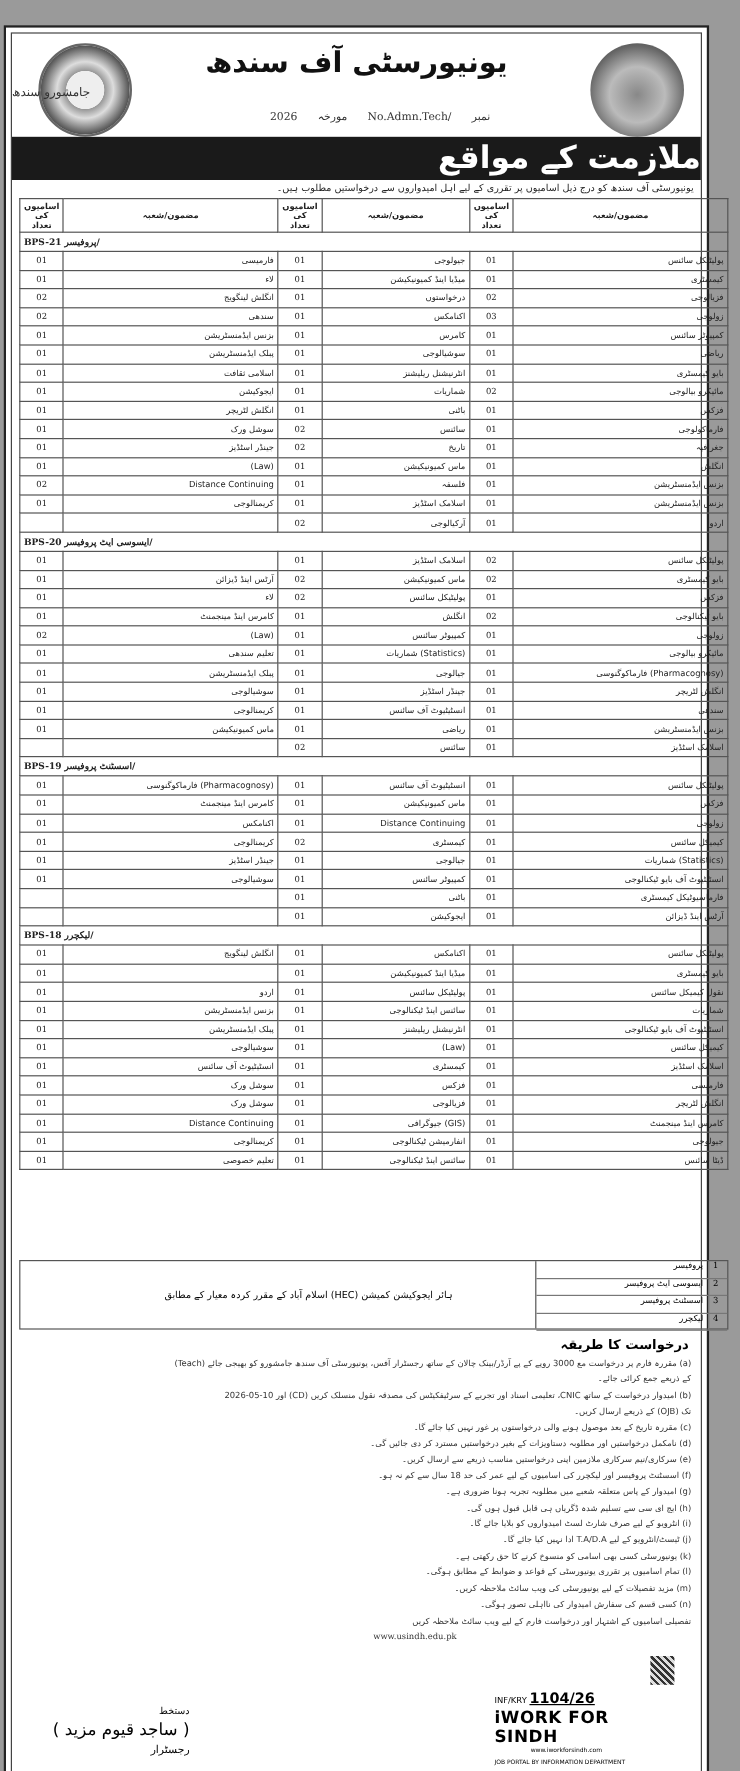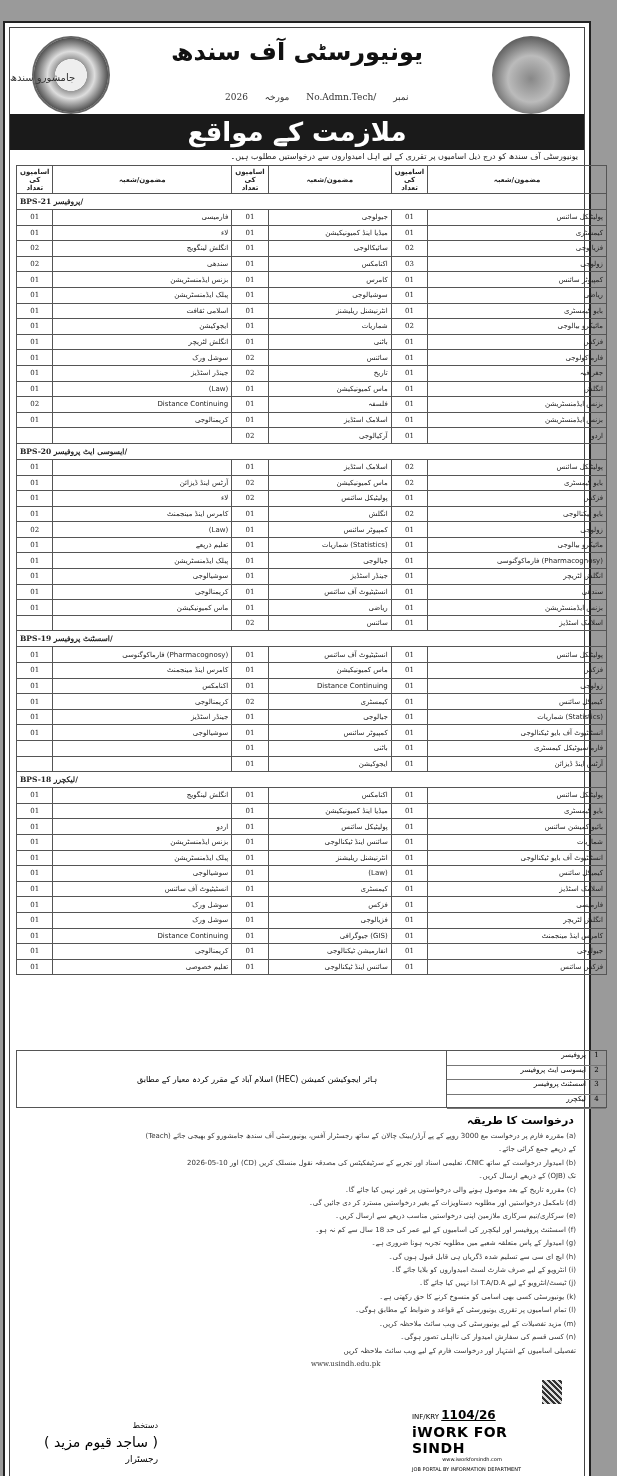--- a/index.html
+++ b/index.html
@@ -7,21 +7,21 @@
   .page { position: absolute; left: 3px; top: 21px; width: 588px; height: 1470px; background: #fff; border: 2px solid #222; }
   .inner { position: absolute; left: 4px; top: 4px; right: 4px; bottom: 4px; border: 1px solid #444; }
   .header { position: relative; height: 86px; }
   .logo { position: absolute; top: 8px; width: 78px; height: 78px; border-radius: 50%; }
   .logo-left { left: 22px; background: radial-gradient(circle, #eee 30%, #999 31%, #ddd 45%, #555 70%, #eee 72%); border: 2px solid #666; }
   .logo-right { right: 14px; background: radial-gradient(circle at 50% 55%, #888 0%, #bbb 40%, #666 70%, #333 100%); }
   .uni-title { position: absolute; top: 10px; left: 0; right: 0; text-align: center; font-size: 24px; font-weight: bold; direction: rtl; color: #111; }
   .uni-sub { position: absolute; top: 44px; left: 0; right: 0; text-align: left; font-size: 10px; direction: rtl; color: #333; }
   .ref-line { position: absolute; top: 64px; left: 215px; font-size: 9px; color: #333; font-family: "DejaVu Serif", serif; }
   .ref-line span { margin-right: 14px; }
-  .banner { position: absolute; top: 86px; left: 0; right: 0; height: 36px; background: #1a1a1a; color: #fff; text-align: center; font-size: 26px; font-weight: bold; line-height: 36px; direction: rtl; }
+  .banner { position: absolute; top: 86px; left: 0; right: 0; height: 36px; background: #1a1a1a; color: #fff; text-align: right; font-size: 26px; font-weight: bold; line-height: 36px; direction: rtl; }
   .intro { position: absolute; top: 124px; left: 6px; right: 6px; font-size: 8px; direction: rtl; color: #222; }
   table.jobs { position: absolute; top: 137px; left: 6px; width: 591px; border-collapse: collapse; font-size: 7px; }
   table.jobs td, table.jobs th { border: 1px solid #555; height: 15.6px; padding: 0 3px; color: #222; }
   table.jobs th { height: 28px; font-weight: bold; font-size: 7px; direction: rtl; }
   td.num { width: 34px; text-align: center; font-family: "DejaVu Serif", serif; }
   td.des { direction: rtl; text-align: right; }
   tr.sec td { font-weight: bold; font-family: "DejaVu Serif", serif; font-size: 7.5px; height: 16px; }
   .legend-block { position: absolute; top: 1022px; left: 6px; width: 591px; height: 58px; border: 1px solid #555; }
   .legend-note { position: absolute; left: 120px; top: 24px; font-size: 8px; direction: rtl; }
   .legend-list { position: absolute; right: 0; top: 0; width: 160px; border-left: 1px solid #555; height: 100%; }
@@ -94,21 +94,21 @@
             <td class="des">لاء</td>
             <td class="num">01</td>
             <td class="des">میڈیا اینڈ کمیونیکیشن</td>
             <td class="num">01</td>
             <td class="des">کیمسٹری</td>
           </tr>
           <tr>
             <td class="num">02</td>
             <td class="des">انگلش لینگویج</td>
             <td class="num">01</td>
-            <td class="des">سائیکالوجی</td>
+            <td class="des">درخواستوں</td>
             <td class="num">02</td>
             <td class="des">فزیالوجی</td>
           </tr>
           <tr>
             <td class="num">02</td>
             <td class="des">سندھی</td>
             <td class="num">01</td>
             <td class="des">اکنامکس</td>
             <td class="num">03</td>
             <td class="des">زولوجی</td>
@@ -239,21 +239,21 @@
           <tr>
             <td class="num">02</td>
             <td class="des">(Law)</td>
             <td class="num">01</td>
             <td class="des">کمپیوٹر سائنس</td>
             <td class="num">01</td>
             <td class="des">زولوجی</td>
           </tr>
           <tr>
             <td class="num">01</td>
-            <td class="des">تعلیم ذریعے</td>
+            <td class="des">تعلیم سندھی</td>
             <td class="num">01</td>
             <td class="des">(Statistics) شماریات</td>
             <td class="num">01</td>
             <td class="des">مائیکرو بیالوجی</td>
           </tr>
           <tr>
             <td class="num">01</td>
             <td class="des">پبلک ایڈمنسٹریشن</td>
             <td class="num">01</td>
             <td class="des">جیالوجی</td>
@@ -377,21 +377,21 @@
             <td class="des">میڈیا اینڈ کمیونیکیشن</td>
             <td class="num">01</td>
             <td class="des">بایو کیمسٹری</td>
           </tr>
           <tr>
             <td class="num">01</td>
             <td class="des">اردو</td>
             <td class="num">01</td>
             <td class="des">پولیٹیکل سائنس</td>
             <td class="num">01</td>
-            <td class="des">بائیو کمیشن سائنس</td>
+            <td class="des">نقول کیمیکل سائنس</td>
           </tr>
           <tr>
             <td class="num">01</td>
             <td class="des">بزنس ایڈمنسٹریشن</td>
             <td class="num">01</td>
             <td class="des">سائنس اینڈ ٹیکنالوجی</td>
             <td class="num">01</td>
             <td class="des">شماریات</td>
           </tr>
           <tr>
@@ -449,21 +449,21 @@
             <td class="des">انفارمیشن ٹیکنالوجی</td>
             <td class="num">01</td>
             <td class="des">جیولوجی</td>
           </tr>
           <tr>
             <td class="num">01</td>
             <td class="des">تعلیم خصوصی</td>
             <td class="num">01</td>
             <td class="des">سائنس اینڈ ٹیکنالوجی</td>
             <td class="num">01</td>
-            <td class="des">فزکس سائنس</td>
+            <td class="des">ڈیٹا سائنس</td>
           </tr>
         </tbody>
     </table>
 
     <div class="legend-block">
       <div class="legend-note">ہائر ایجوکیشن کمیشن (HEC) اسلام آباد کے مقرر کردہ معیار کے مطابق</div>
       <div class="legend-list">
         <div class="legend-row">
             <span class="n">1</span>
             <span class="t">پروفیسر</span>

